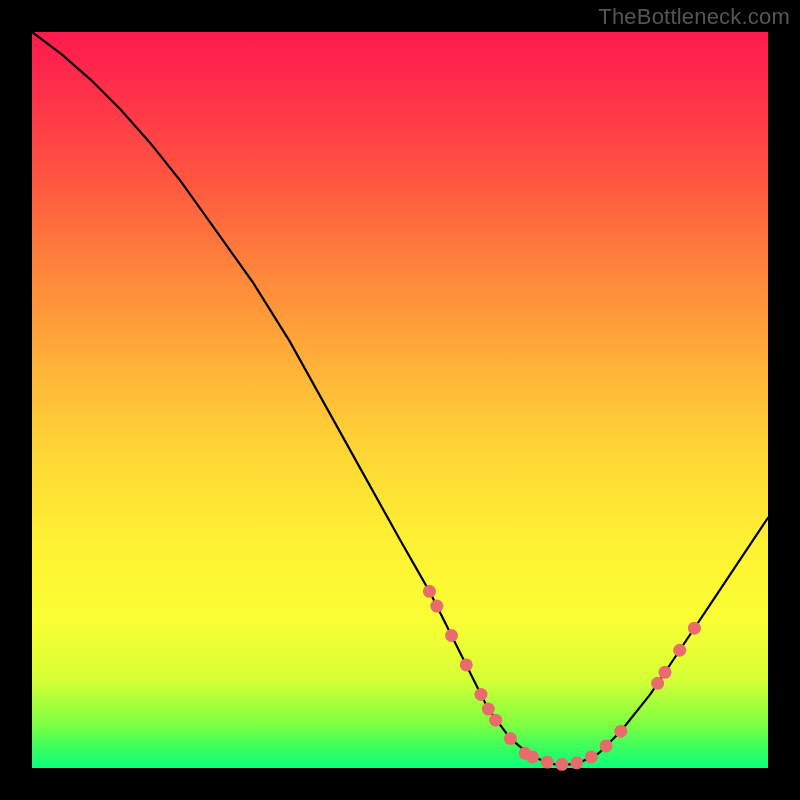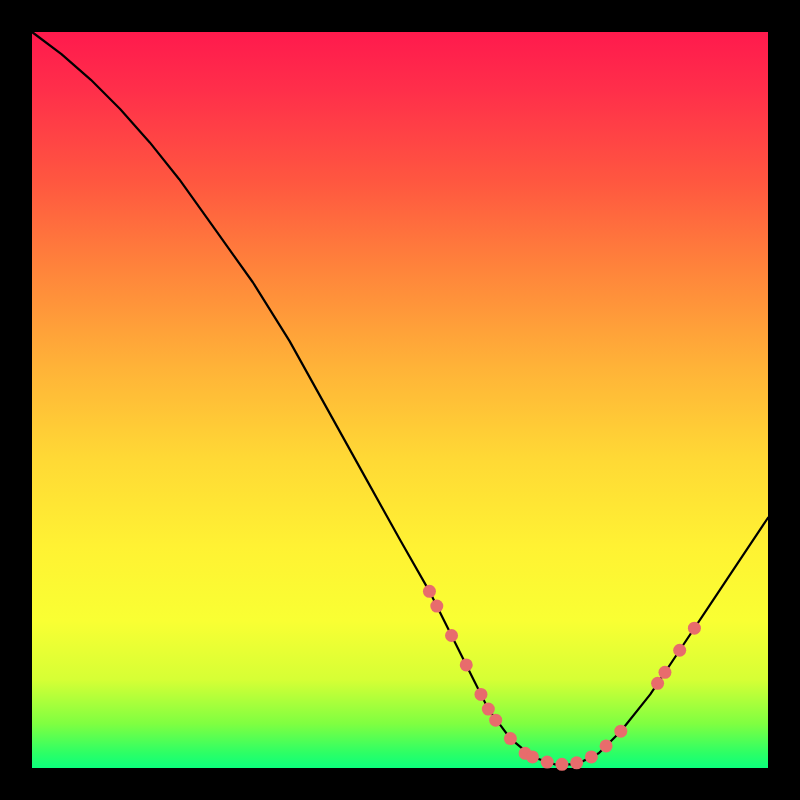--- a/index.html
+++ b/index.html
@@ -62,20 +62,21 @@
   }
   .dot {
     fill: #e86c6c;
     stroke: none;
   }
 </style>
 </head>
 <body>
 
 <div class="frame">
+  <div class="watermark">TheBottleneck.com</div>
   <div class="plot-area">
     <svg viewBox="0 0 736 736">
       <path id="curve-path" class="curve" d="M0.00 0.00 L29.44 22.08 L58.88 47.84 L88.32 77.28 L117.76 110.40 L147.20 147.20 L184.00 198.72 L220.80 250.24 L257.60 309.12 L294.40 375.36 L331.20 441.60 L368.00 507.84 L397.44 559.36 L419.52 603.52 L441.60 647.68 L456.32 677.12 L478.40 706.56 L500.48 724.96 L522.56 732.32 L544.64 732.32 L566.72 721.28 L588.80 699.20 L618.24 662.40 L647.68 618.24 L677.12 574.08 L706.56 529.92 L736.00 485.76"></path>
       <g id="markers-group">
           <circle class="dot" cx="397.44" cy="559.36" r="6.5"></circle>
           <circle class="dot" cx="404.80" cy="574.08" r="6.5"></circle>
           <circle class="dot" cx="419.52" cy="603.52" r="6.5"></circle>
           <circle class="dot" cx="434.24" cy="632.96" r="6.5"></circle>
           <circle class="dot" cx="448.96" cy="662.40" r="6.5"></circle>
           <circle class="dot" cx="456.32" cy="677.12" r="6.5"></circle>

